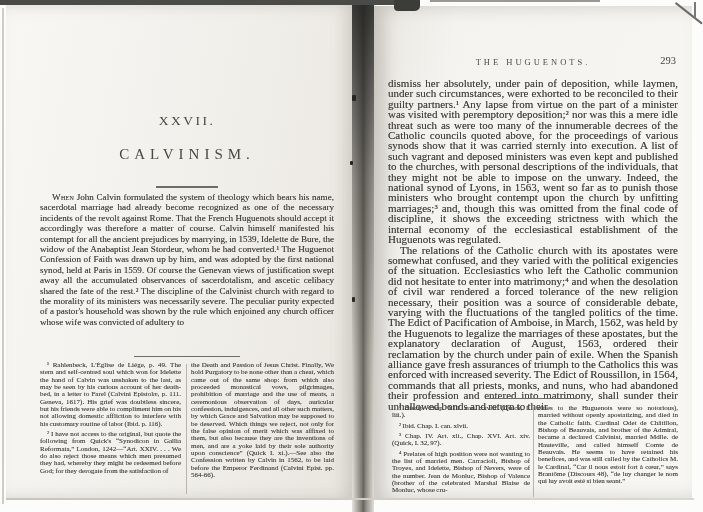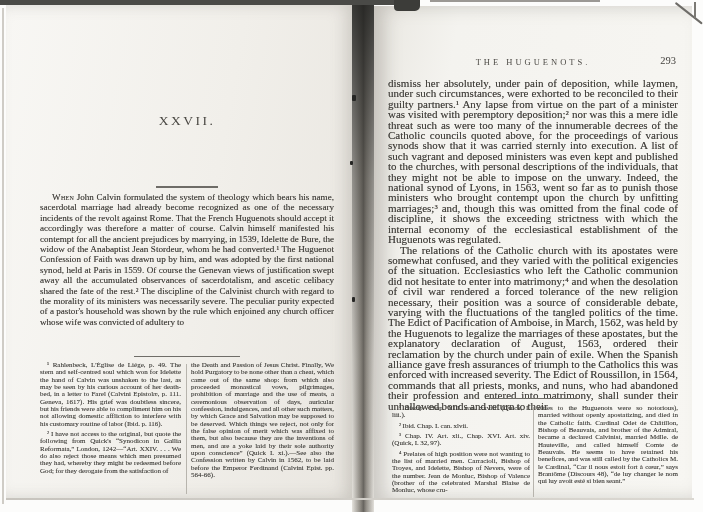--- a/index.html
+++ b/index.html
@@ -82,20 +82,21 @@
   .fn-col p.cont{text-indent:0;}
 </style>
 </head>
 <body>
 
 <div class="canvas">
 
   <div class="page-left">
     <div class="col left-col">
       <div class="chapter-number">XXVII.</div>
+      <div class="chapter-title">CALVINISM.</div>
       <div class="head-rule"></div>
 
       <div class="body-text left-body">
         <p class="indented"><span class="smallcaps">When</span><span> John Calvin formulated the system of theology which bears his name, sacerdotal marriage had already become recognized as one of the necessary incidents of the revolt against Rome. That the French Huguenots should accept it accordingly was therefore a matter of course. Calvin himself manifested his contempt for all the ancient prejudices by marrying, in 1539, Idelette de Bure, the widow of the Anabaptist Jean Stordeur, whom he had converted.¹ The Huguenot Confession of Faith was drawn up by him, and was adopted by the first national synod, held at Paris in 1559. Of course the Genevan views of justification swept away all the accumulated observances of sacerdotalism, and ascetic celibacy shared the fate of the rest.² The discipline of the Calvinist church with regard to the morality of its ministers was necessarily severe. The peculiar purity expected of a pastor's household was shown by the rule which enjoined any church officer whose wife was convicted of adultery to</span></p>
       </div>
 
       <div class="fn-rule left"></div>
       <div class="footnotes fn-left">
         <div class="fn-col c1">
           <p>¹ Rahlenbeck, L'Église de Liége, p. 49. The stern and self-centred soul which won for Idelette the hand of Calvin was unshaken to the last, as may be seen by his curious account of her death-bed, in a letter to Farel (Calvini Epistolæ, p. 111. Geneva, 1617). His grief was doubtless sincere, but his friends were able to compliment him on his not allowing domestic affliction to interfere with his customary routine of labor (Ibid. p. 116).</p>

